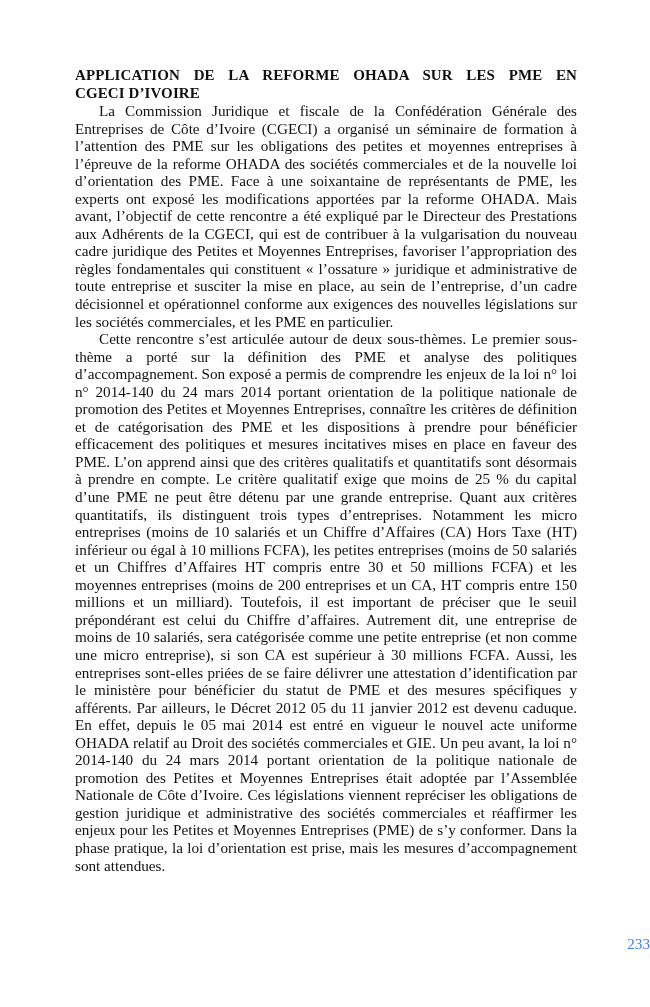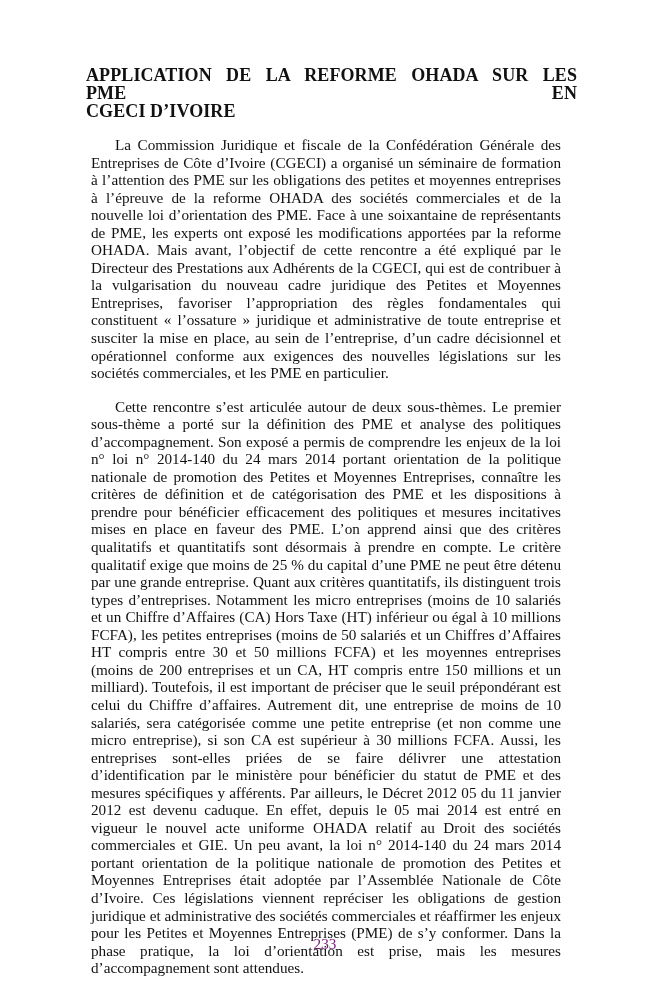--- a/index.html
+++ b/index.html
@@ -2,28 +2,28 @@
 <html><head>
 <meta charset="utf-8">
 <style>
   html, body { margin: 0; padding: 0; background: #ffffff; }
   body { width: 650px; height: 1007px; position: relative; overflow: hidden; }
   .page {
     position: absolute; left: 75px; top: 66px; width: 502px;
     font-family: "Liberation Serif", serif; color: #111; font-size: 15.2px; line-height: 17.55px;
   }
   .title {
-    font-weight: bold; font-size: 18px; line-height: 18px; margin: 0 0 0 11px;
+    font-weight: bold; font-size: 15px; line-height: 18px; margin: 0 0 0 0;
     text-align: justify; text-align-last: left; letter-spacing: 0.1px;
   }
   .title .l1 { display: block; text-align: justify; text-align-last: justify; word-spacing: 3px; }
-  .para { margin: 16px; text-indent: 24px; text-align: justify; hyphens: none; }
+  .para { margin: 0; text-indent: 24px; text-align: justify; hyphens: none; }
   .page-number {
-    position: absolute; top: 935px; left: 0; width: 650px; text-align: center;
-    font-family: "Liberation Serif", serif; font-size: 15.2px; color: #701a75;
+    position: absolute; top: 935px; left: 0; width: 650px; text-align: right;
+    font-family: "Liberation Serif", serif; font-size: 15.2px; color: #3b82f6;
   }
 </style>
 </head>
 <body>
 
 <div class="page">
   <h1 class="title">
     <span class="l1">APPLICATION DE LA REFORME OHADA SUR LES PME EN</span>
     <span>CGECI D’IVOIRE</span>
   </h1>

